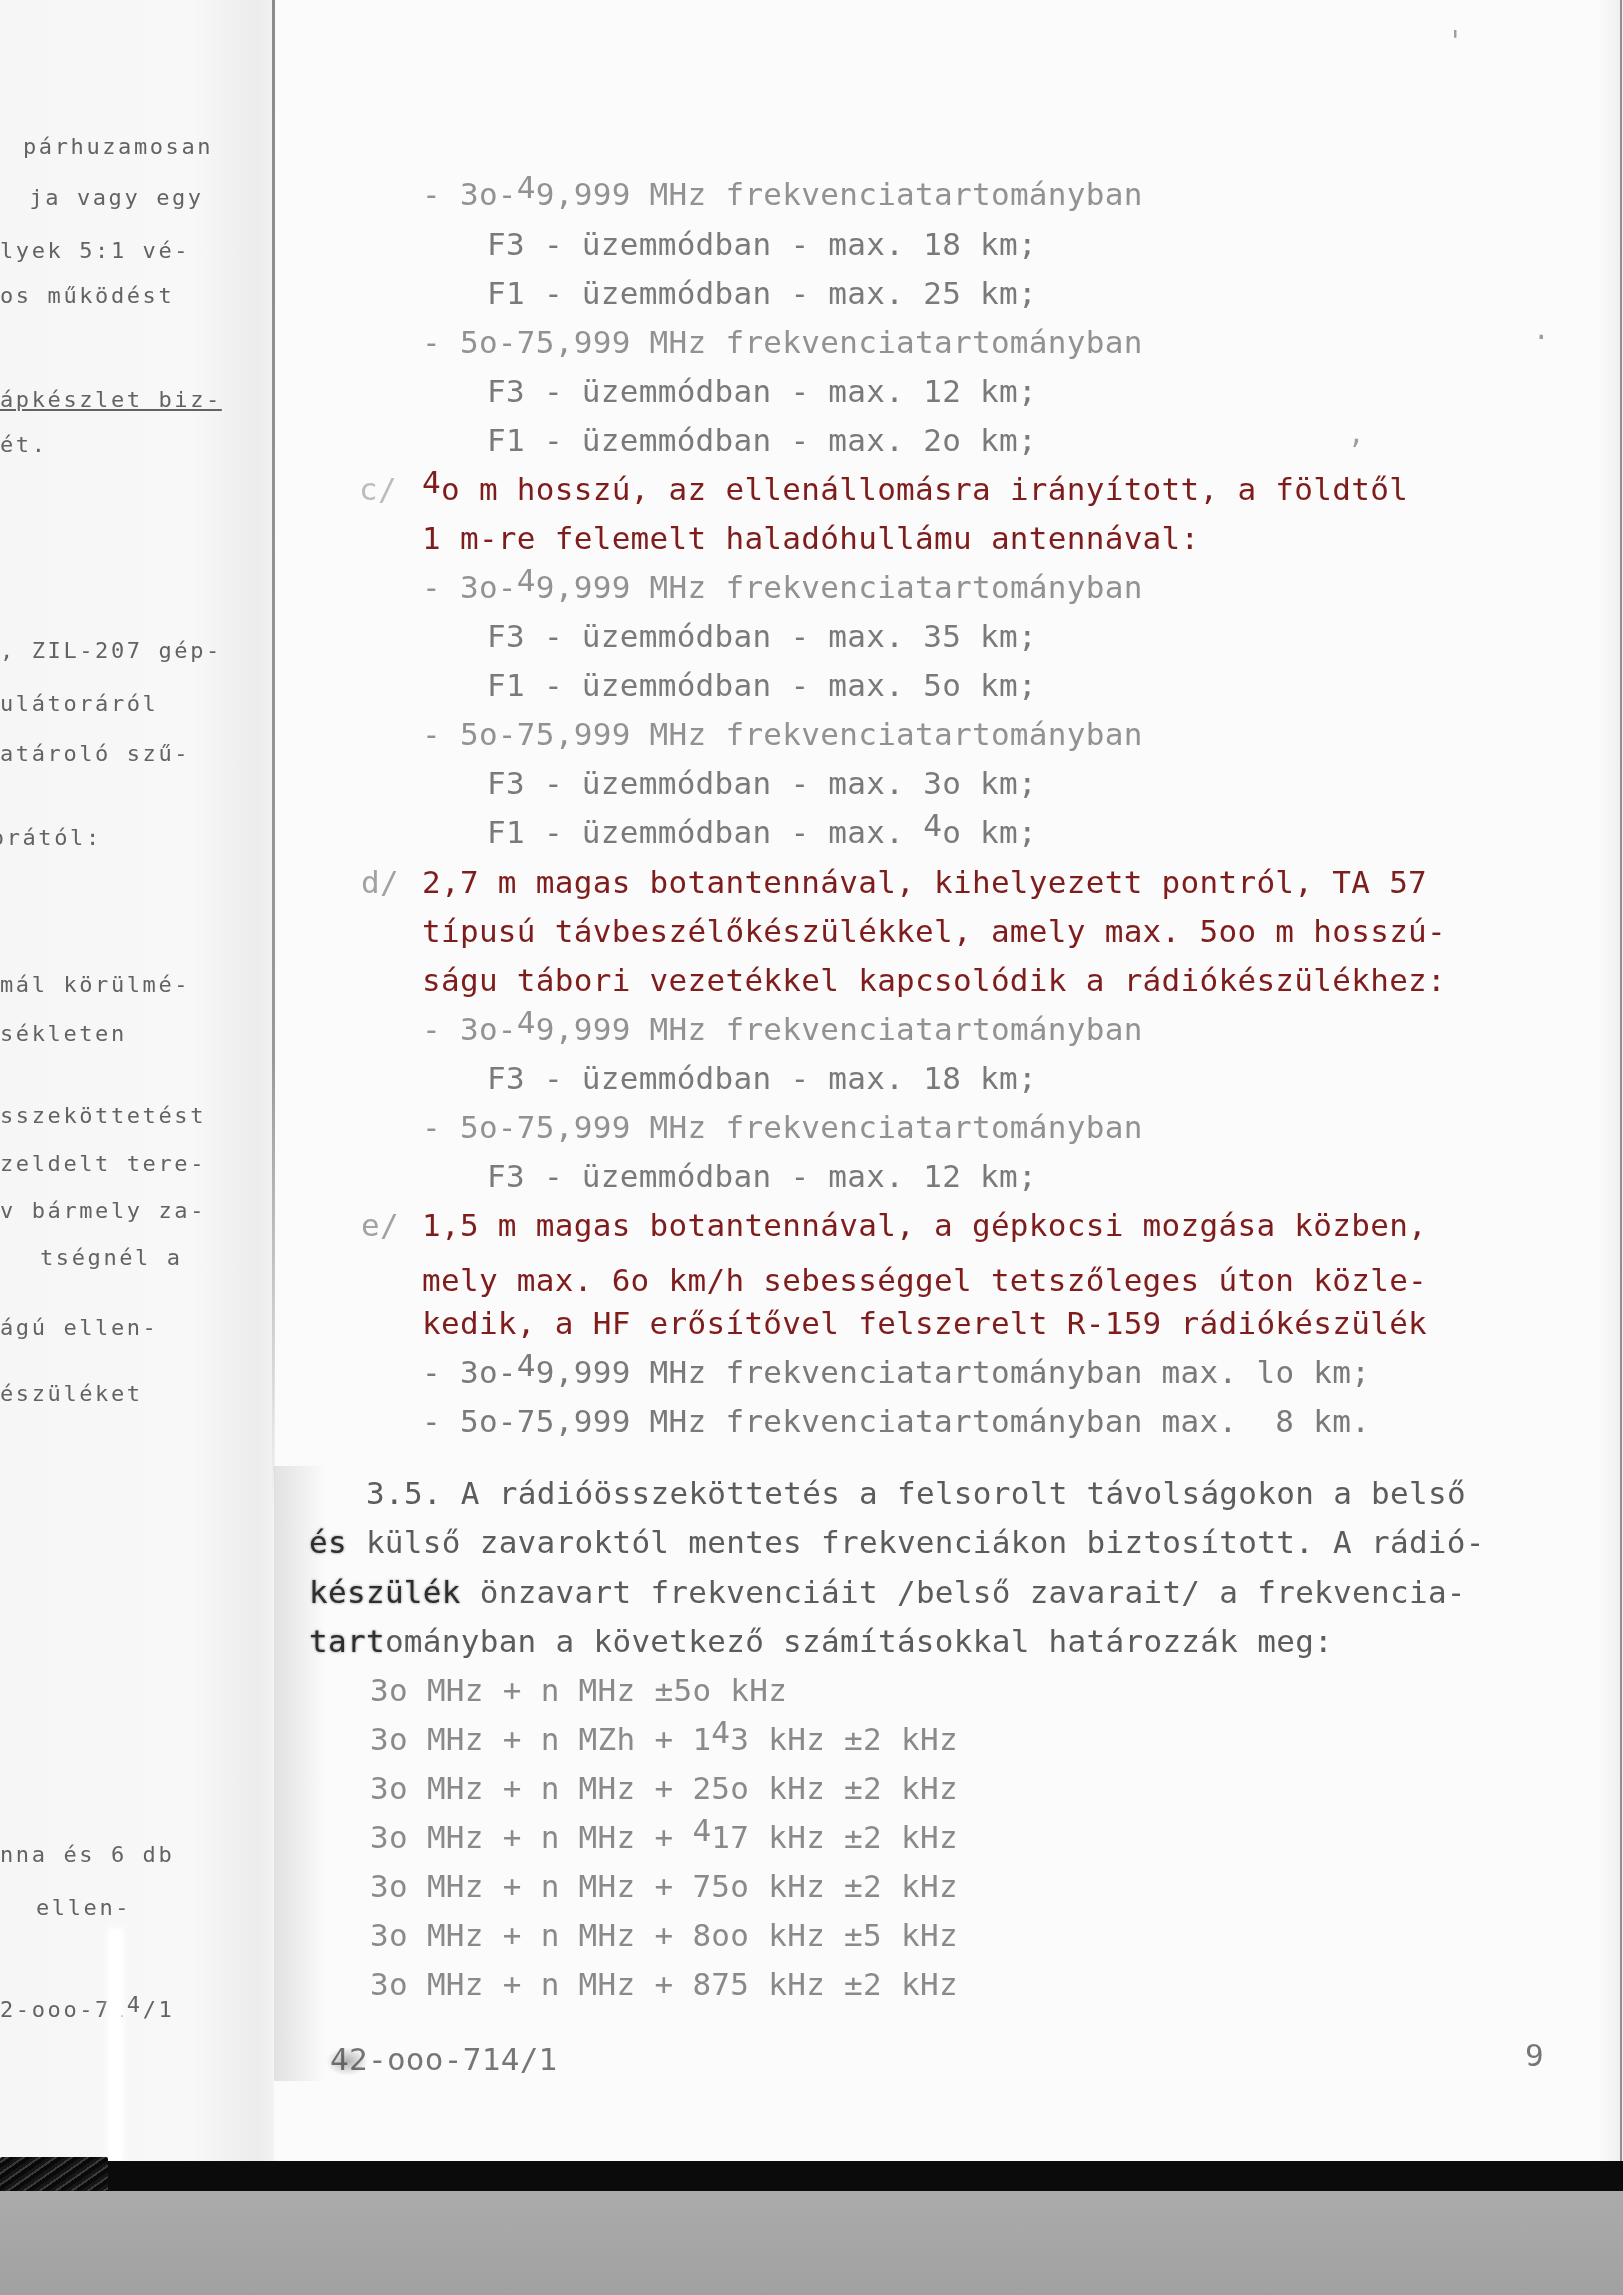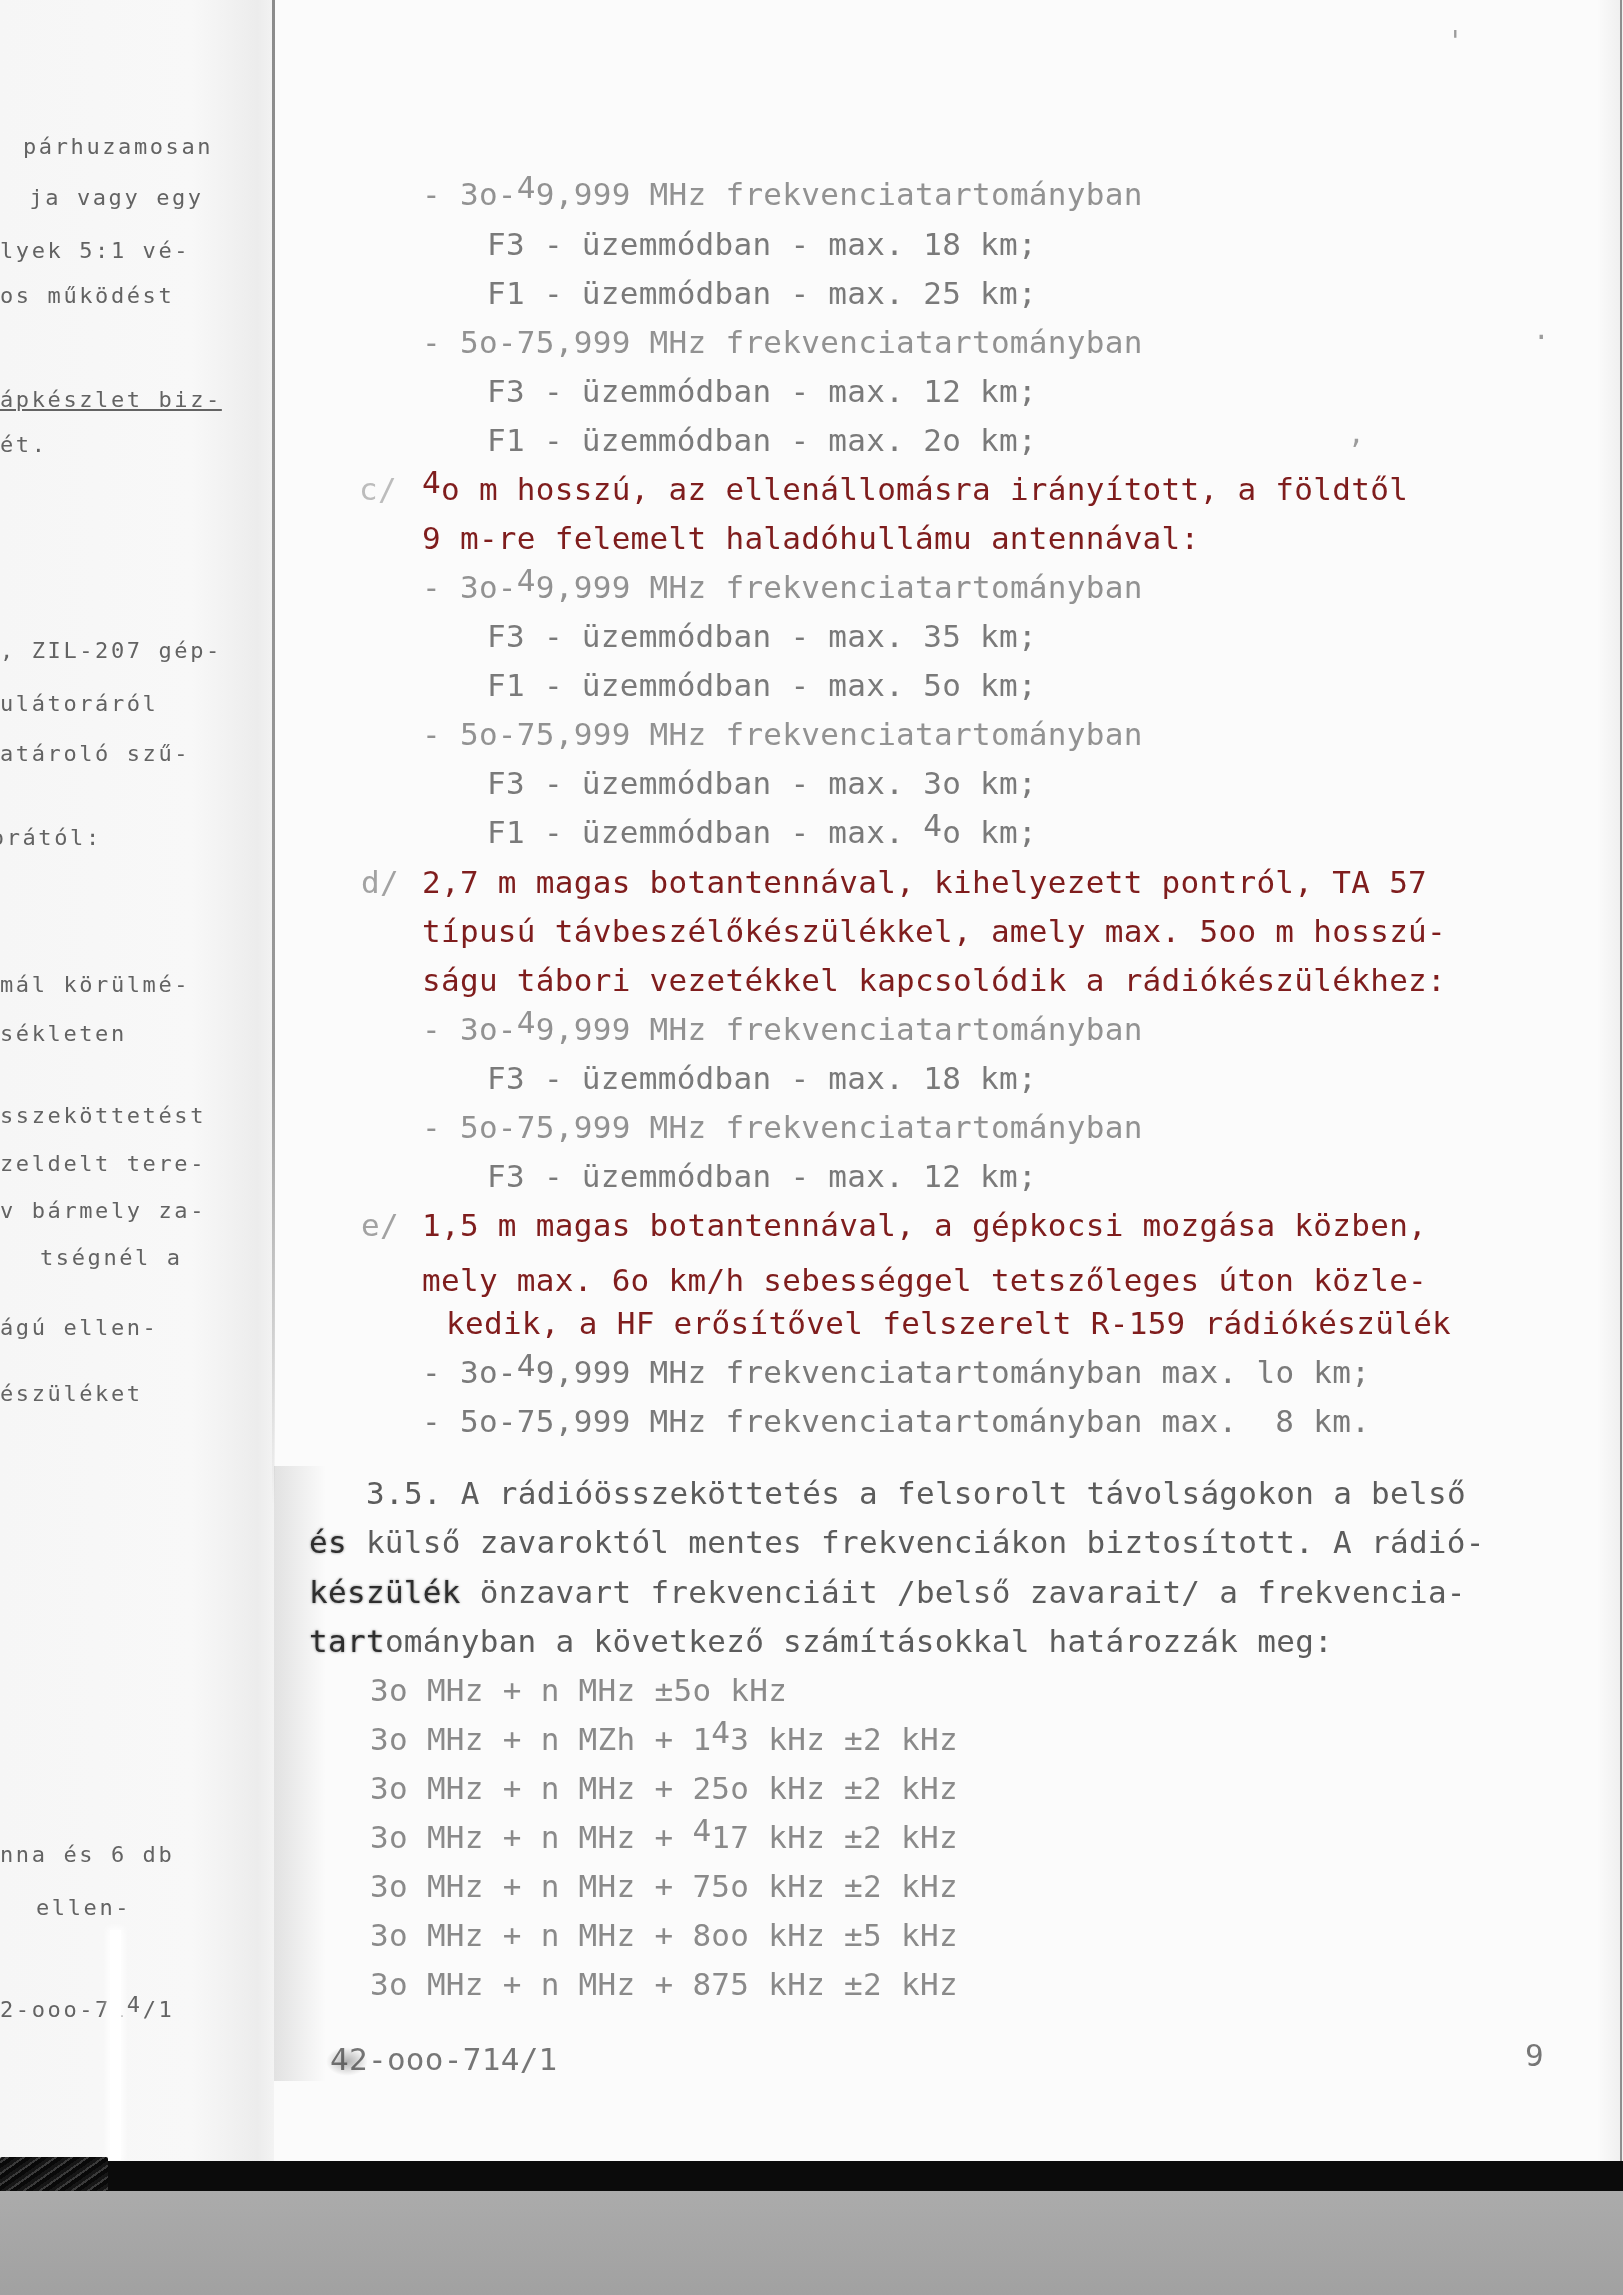--- a/index.html
+++ b/index.html
@@ -114,39 +114,39 @@
 
   <div>
       <div class="tline lt" style="left: 422px; top: 171px;">- 3o-<span class="r4">4</span>9,999 MHz frekvenciatartományban</div>
       <div class="tline md" style="left: 487px; top: 221px;">F3 - üzemmódban - max. 18 km;</div>
       <div class="tline md" style="left: 487px; top: 270px;">F1 - üzemmódban - max. 25 km;</div>
       <div class="tline lt" style="left: 422px; top: 319px;">- 5o-75,999 MHz frekvenciatartományban</div>
       <div class="tline md" style="left: 487px; top: 368px;">F3 - üzemmódban - max. 12 km;</div>
       <div class="tline md" style="left: 487px; top: 417px;">F1 - üzemmódban - max. 2o km;</div>
       <div class="tline mk" style="left: 359px; top: 466px;">c/</div>
       <div class="tline bd" style="left: 422px; top: 466px;"><span class="r4">4</span>o m hosszú, az ellenállomásra irányított, a földtől</div>
-      <div class="tline bd" style="left: 422px; top: 515px;">9 m-re felemelt haladóhullámu antennával:</div>
+      <div class="tline bd" style="left: 422px; top: 515px;">1 m-re felemelt haladóhullámu antennával:</div>
       <div class="tline lt" style="left: 422px; top: 564px;">- 3o-<span class="r4">4</span>9,999 MHz frekvenciatartományban</div>
       <div class="tline md" style="left: 487px; top: 613px;">F3 - üzemmódban - max. 35 km;</div>
       <div class="tline md" style="left: 487px; top: 662px;">F1 - üzemmódban - max. 5o km;</div>
       <div class="tline lt" style="left: 422px; top: 711px;">- 5o-75,999 MHz frekvenciatartományban</div>
       <div class="tline md" style="left: 487px; top: 760px;">F3 - üzemmódban - max. 3o km;</div>
       <div class="tline md" style="left: 487px; top: 809px;">F1 - üzemmódban - max. <span class="r4">4</span>o km;</div>
       <div class="tline mk2" style="left: 361px; top: 859px;">d/</div>
       <div class="tline bd" style="left: 422px; top: 859px;">2,7 m magas botantennával, kihelyezett pontról, TA 57</div>
       <div class="tline bd" style="left: 422px; top: 908px;">típusú távbeszélőkészülékkel, amely max. 5oo m hosszú-</div>
       <div class="tline bd" style="left: 422px; top: 957px;">ságu tábori vezetékkel kapcsolódik a rádiókészülékhez:</div>
       <div class="tline lt" style="left: 422px; top: 1006px;">- 3o-<span class="r4">4</span>9,999 MHz frekvenciatartományban</div>
       <div class="tline md" style="left: 487px; top: 1055px;">F3 - üzemmódban - max. 18 km;</div>
       <div class="tline lt" style="left: 422px; top: 1104px;">- 5o-75,999 MHz frekvenciatartományban</div>
       <div class="tline md" style="left: 487px; top: 1153px;">F3 - üzemmódban - max. 12 km;</div>
       <div class="tline mk2" style="left: 361px; top: 1202px;">e/</div>
       <div class="tline bd" style="left: 422px; top: 1202px;">1,5 m magas botantennával, a gépkocsi mozgása közben,</div>
       <div class="tline bd" style="left: 422px; top: 1257px;">mely max. 6o km/h sebességgel tetszőleges úton közle-</div>
-      <div class="tline bd" style="left: 422px; top: 1300px; margin-left: 24px;">kedik, a HF erősítővel felszerelt R-159 rádiókészülék</div>
+      <div class="tline bd" style="left: 422px; top: 1300px;">kedik, a HF erősítővel felszerelt R-159 rádiókészülék</div>
       <div class="tline md" style="left: 422px; top: 1349px;">- 3o-<span class="r4">4</span>9,999 MHz frekvenciatartományban max. lo km;</div>
       <div class="tline md" style="left: 422px; top: 1398px;">- 5o-75,999 MHz frekvenciatartományban max.  8 km.</div>
       <div class="tline bd2" style="left: 366px; top: 1470px;">3.5. A rádióösszeköttetés a felsorolt távolságokon a belső</div>
       <div class="tline bd2" style="left: 309px; top: 1519px;"><span class="smg">é</span><span class="smg">s</span> külső zavaroktól mentes frekvenciákon biztosított. A rádió-</div>
       <div class="tline bd2" style="left: 309px; top: 1569px;"><span class="smg">k</span><span class="smg">é</span><span class="smg">s</span><span class="smg">z</span><span class="smg">ü</span><span class="smg">l</span><span class="smg">é</span><span class="smg">k</span> önzavart frekvenciáit /belső zavarait/ a frekvencia-</div>
       <div class="tline bd2" style="left: 309px; top: 1618px;"><span class="smg">t</span><span class="smg">a</span><span class="smg">r</span><span class="smg">t</span>ományban a következő számításokkal határozzák meg:</div>
       <div class="tline fm" style="left: 370px; top: 1667px;">3o MHz + n MHz ±5o kHz</div>
       <div class="tline fm" style="left: 370px; top: 1716px;">3o MHz + n MZh + 1<span class="r4">4</span>3 kHz ±2 kHz</div>
       <div class="tline fm" style="left: 370px; top: 1765px;">3o MHz + n MHz + 25o kHz ±2 kHz</div>
       <div class="tline fm" style="left: 370px; top: 1814px;">3o MHz + n MHz + <span class="r4">4</span>17 kHz ±2 kHz</div>

